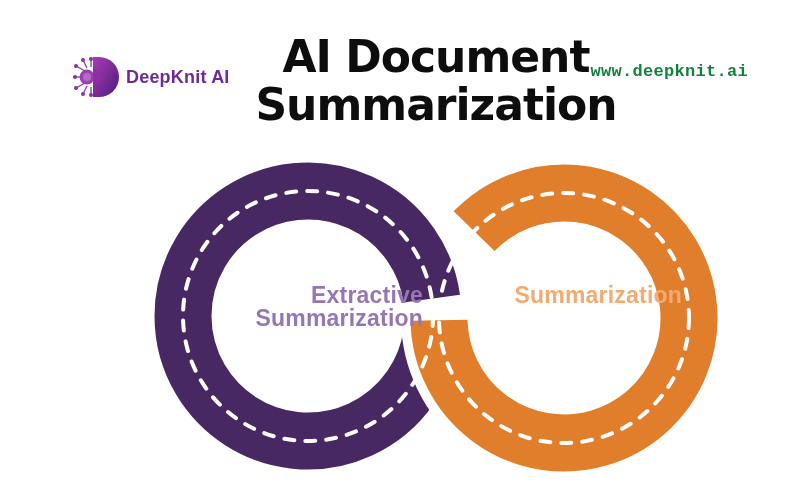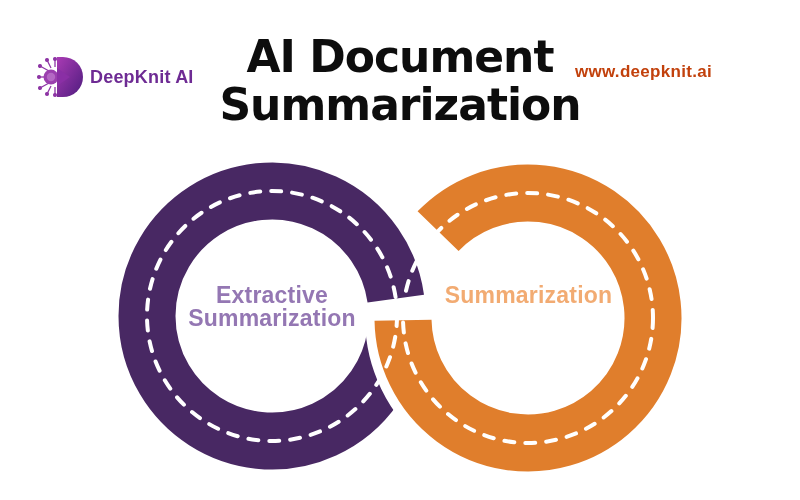--- a/index.html
+++ b/index.html
@@ -1,21 +1,21 @@
 <!DOCTYPE html>
 <html><head>
 <meta charset="utf-8">
 <style>
   html,body{margin:0;padding:0;}
   body{
     width:800px;height:500px;position:relative;overflow:hidden;
     background:#ffffff;
     font-family:"Liberation Sans", sans-serif;
   }
-  .stage{position:absolute;inset:0;width:746px;height:500px;}
+  .stage{position:absolute;inset:0;width:746px;height:500px;margin-left:36px;}
 
   
   .logo{position:absolute;left:36px;top:54px;display:flex;align-items:center;gap:6px;}
   .logo-text{
     font-size:18px;font-weight:bold;color:#6E2B94;letter-spacing:.2px;
     font-family:"Liberation Sans", sans-serif;
   }
   .title{
     position:absolute;left:0;top:33px;width:800px;text-align:center;
     font-family:"DejaVu Sans", sans-serif;
@@ -23,21 +23,21 @@
     color:#0D0D0D;
   }
   .website{
     position:absolute;right:34px;top:62px;
     font-size:17px;font-weight:bold;color:#571C7B;letter-spacing:.3px;
   }
 
   
   svg.rings{position:absolute;left:0;top:0;}
   .ring-label{
-    position:absolute;text-align:center;
+    position:absolute;text-align:right;
     font-weight:bold;font-size:23px;line-height:23px;letter-spacing:.2px;
   }
   .ring-label .l1{display:block;}
   .ring-label .l2{display:block;}
   .label-left{left:157px;top:284px;width:230px;}
   .label-right{left:411px;top:284px;width:235px;}
 </style>
 </head>
 <body>
 
@@ -89,21 +89,21 @@
       <path d="M21 14 L34 23 L21 32 Z" fill="#8A2FA5"></path>
     </svg>
     <span class="logo-text" style="color: rgb(110, 43, 148);">DeepKnit AI</span>
   </div>
 
   <div class="title" style="color: rgb(13, 13, 13);">
     <span>AI Document</span><br>
     <span>Summarization</span>
   </div>
 
-  <div class="website" style="color: #c2410c;">www.deepknit.ai</div>
+  <div class="website" style="color: #15803d; font-family: Liberation Mono, monospace;">www.deepknit.ai</div>
 
   <div class="ring-label label-left" style="color: rgb(148, 119, 179);">
     <span class="l1">Extractive</span>
     <span class="l2">Summarization</span>
   </div>
   <div class="ring-label label-right" style="color: rgb(242, 171, 114);">
     <span class="l2">Summarization</span>
   </div>
 
 </div>

